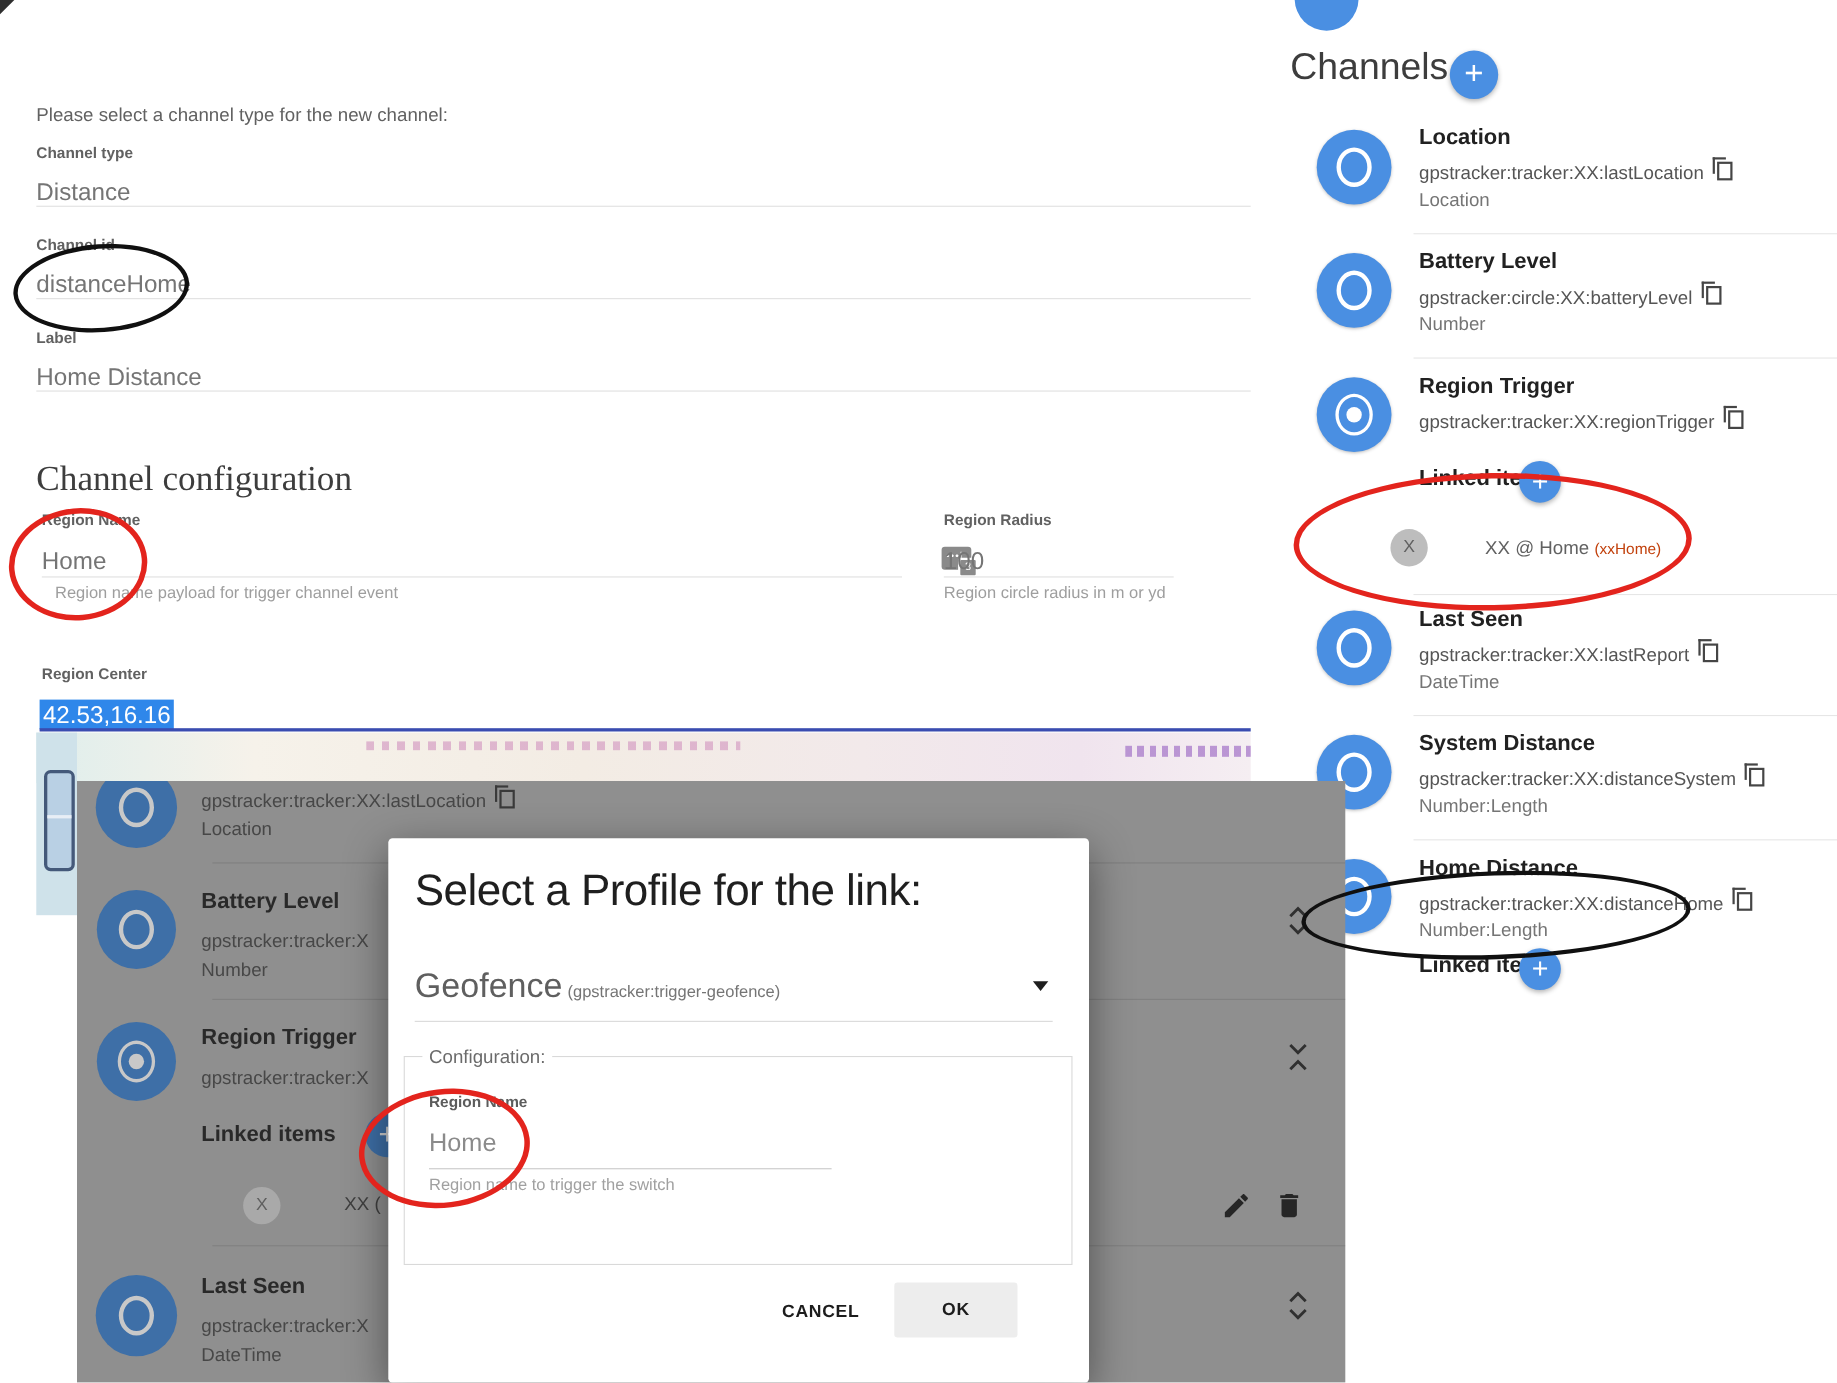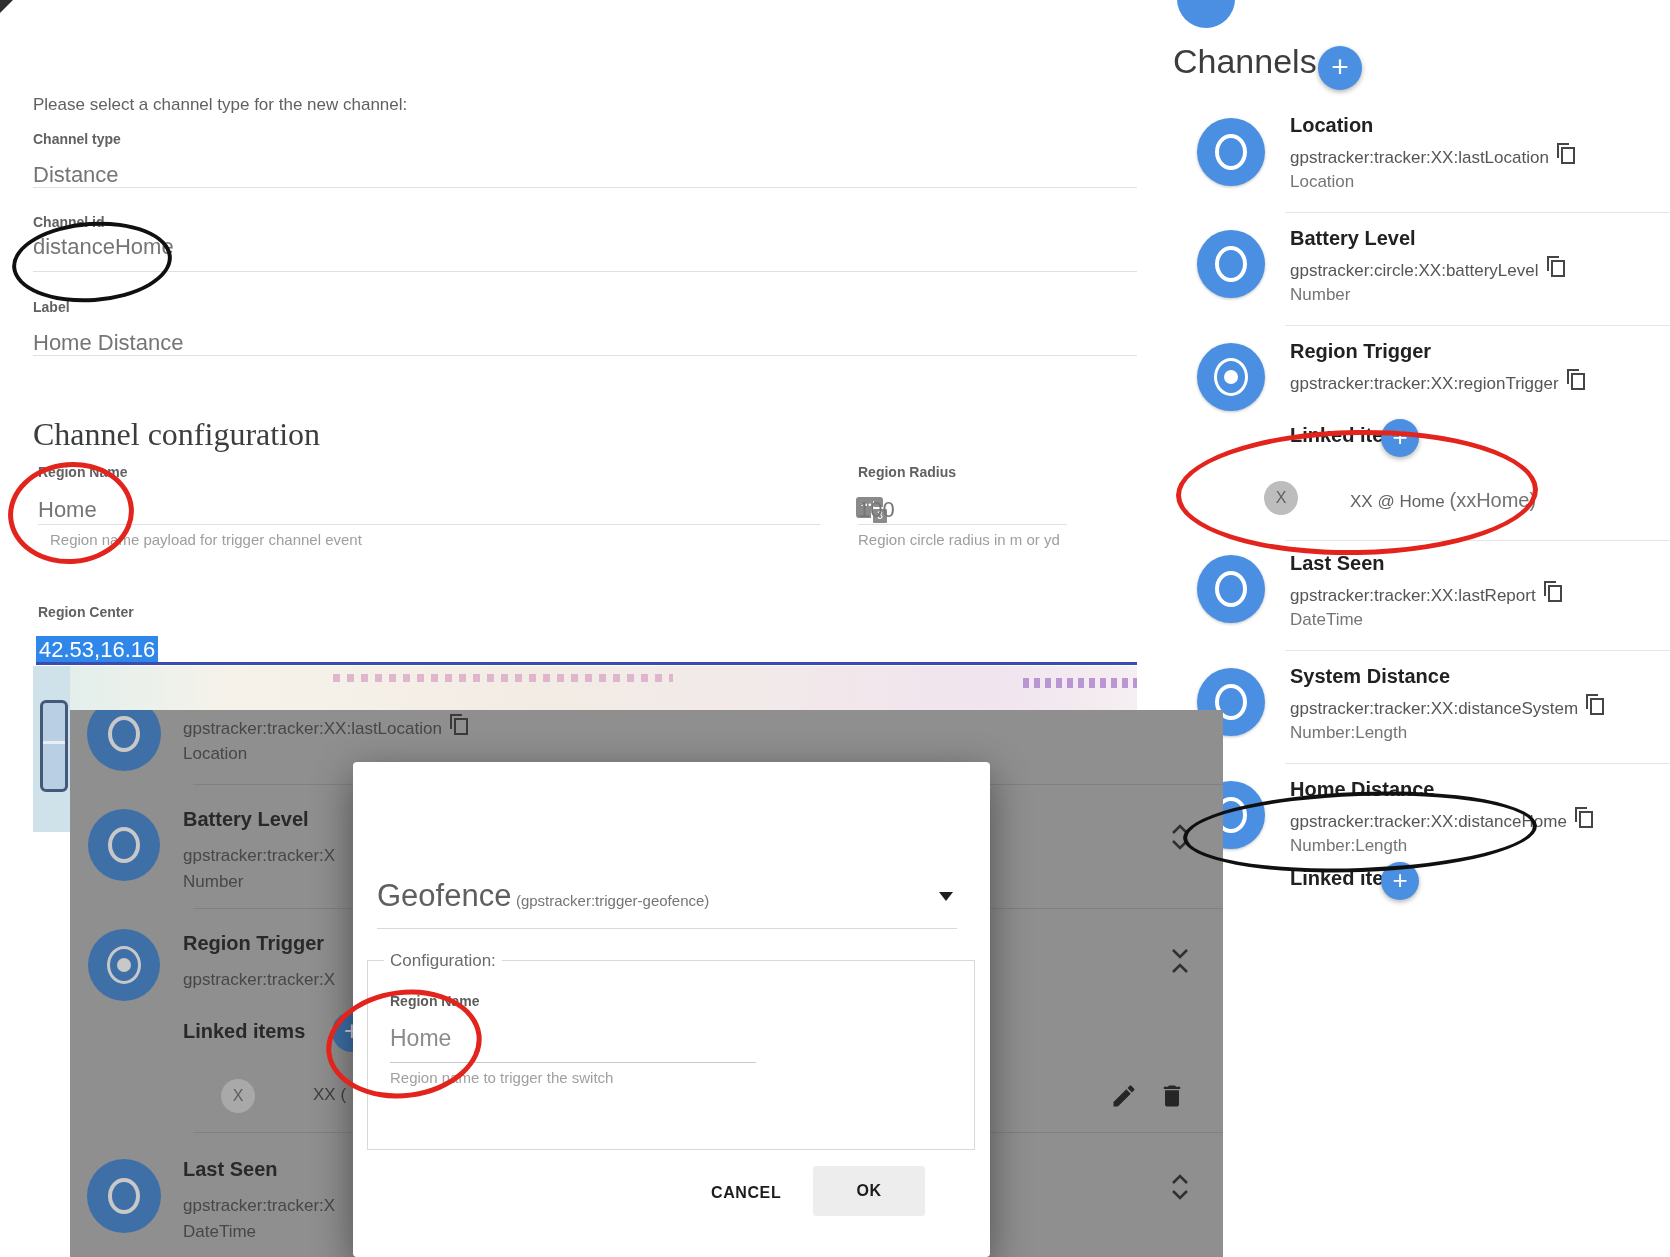--- a/index.html
+++ b/index.html
@@ -23,21 +23,21 @@
   .divider{height:1px;background:#e6e6e6;}
   .bigcircle{width:68px;height:68px;border-radius:50%;background:#4a8fe2;display:flex;align-items:center;justify-content:center;box-shadow:0 1px 3px rgba(0,0,0,.25);}
   .ring{width:24px;height:28px;border:4px solid #fff;border-radius:50%;}
   .ringdot{width:28px;height:32px;border:3px solid #fff;border-radius:50%;display:flex;align-items:center;justify-content:center;}
   .ringdot .dot{width:14px;height:14px;border-radius:50%;background:#fff;}
   .fab{border-radius:50%;background:#4a8fe2;color:#fff;text-align:center;box-shadow:0 2px 5px rgba(0,0,0,.3);cursor:pointer;}
   .copyico{display:inline-block;position:relative;width:10px;height:13px;border:2px solid #454545;margin-left:12px;vertical-align:-1px;background:#fff;}
   .copyico::before{content:'';position:absolute;left:-6px;top:-6px;width:10px;height:13px;border-left:2px solid #454545;border-top:2px solid #454545;}
   .avatar{border-radius:50%;background:#bdbdbd;color:#616161;display:flex;align-items:center;justify-content:center;font-size:16px;}
   .linklbl{font-size:17px;color:#616161;}
-  .linkid{font-size:20px;color:#737373;}
+  .linkid{font-size:14px;color:#c2410c;}
   
   .dim{background:#8f8f8f;}
   .dim .rowtitle{color:#292929;}
   .dim .rowuid{color:#474747;}
   .dim .rowtype{color:#474747;}
   .dim .divider{background:#808080;}
   .dim .bigcircle{background:#3e6fa7;box-shadow:none;}
   .dim .ring{border-color:#c8c8c8;}
   .dim .ringdot{border-color:#c8c8c8;}
   .dim .ringdot .dot{background:#c8c8c8;}
@@ -75,21 +75,21 @@
 
   <div class="abs" style="left:0;top:0;width:0;height:0;border-top:13px solid #2f2f2f;border-right:13px solid transparent;"></div>
 
   <div class="abs sub" style="left:33px;top:95px;">Please select a channel type for the new channel:</div>
 
   <div class="abs flbl" style="left:33px;top:131px;">Channel type</div>
   <div class="abs fval" style="left:33px;top:162px;">Distance</div>
   <div class="abs uline" style="left:33px;top:187px;width:1104px;"></div>
 
   <div class="abs flbl" style="left:33px;top:214px;">Channel id</div>
-  <div class="abs fval" style="left:33px;top:234px;">distanceHome</div>
+  <div class="abs fval" style="left:33px;top:245px;">distanceHome</div>
   <div class="abs uline" style="left:33px;top:271px;width:1104px;"></div>
 
   <div class="abs flbl" style="left:33px;top:299px;">Label</div>
   <div class="abs fval" style="left:33px;top:330px;">Home Distance</div>
   <div class="abs uline" style="left:33px;top:355px;width:1104px;"></div>
 
   <div class="abs h2" style="left:33px;top:416px;font-family:Liberation Serif, serif;">Channel configuration</div>
 
   <div class="abs flbl" style="left:38px;top:464px;">Region Name</div>
   <div class="abs fval" style="left:38px;top:497px;">Home</div>
@@ -248,20 +248,21 @@
     <div class="abs rowtype" style="left:113px;top:512px;">DateTime</div>
     <div class="abs" style="left:1098px;top:462px;">
       <svg width="24" height="30" viewBox="0 0 24 30">
           <polyline points="5,11 12,4 19,11" fill="none" stroke="#303030" stroke-width="2.6"></polyline>
           <polyline points="5,19 12,26 19,19" fill="none" stroke="#303030" stroke-width="2.6"></polyline>
         </svg>
     </div>
   </div>
 
   <div class="abs modal" style="left:353px;top:762px;width:637px;height:495px;">
+    <div class="abs mtitle" style="left:24px;top:26px;">Select a Profile for the link:</div>
 
     <div class="abs" style="left:24px;top:116px;width:580px;height:52px;">
       <span class="selname">Geofence</span>
       <span class="seluid">(gpstracker:trigger-geofence)</span>
       <div class="abs arrow-down" style="right:4px;top:14px;"></div>
       <div class="abs uline" style="left:0;top:50px;width:580px;background:#d9d9d9;"></div>
     </div>
 
     <div class="abs fieldset" style="left:14px;top:198px;width:606px;height:188px;">
       <div class="legend">Configuration:</div>

